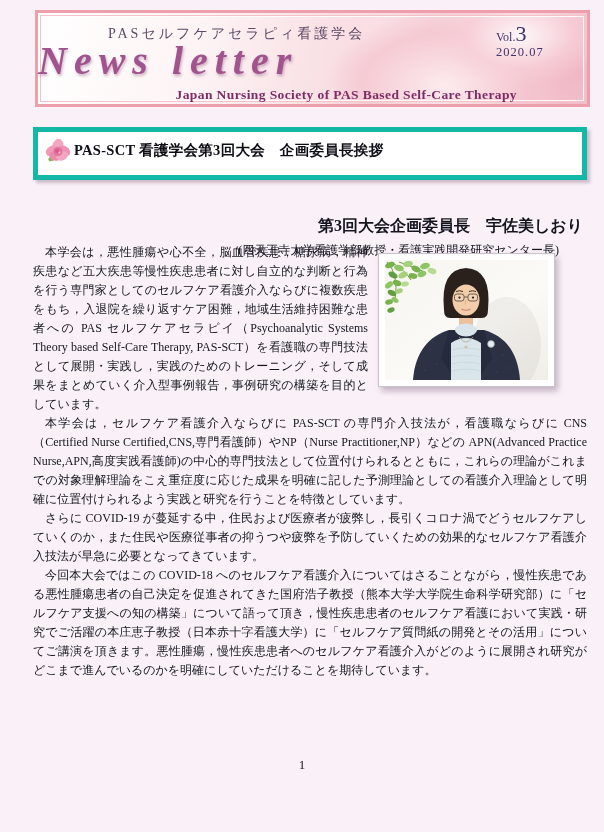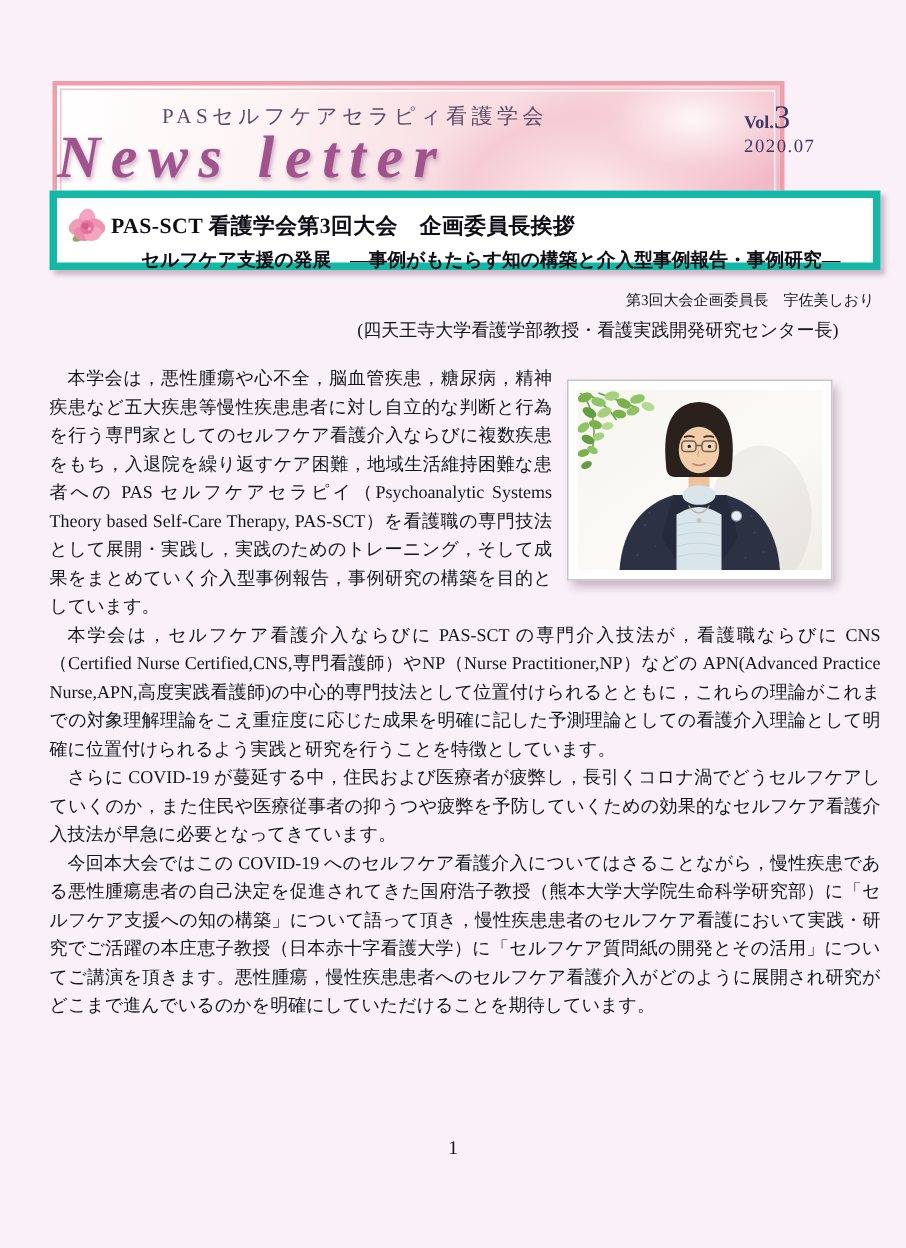--- a/index.html
+++ b/index.html
@@ -6,49 +6,48 @@
   html,body { background:#e8e0e8; }
   .page {
     position:relative; width:604px; height:832px; overflow:hidden;
     background:#f9f0f8;
     font-family:"Liberation Serif","DejaVu Serif",serif;
     color:#1c1c28;
   }
 
   
   .banner {
-    position:absolute; left:35px; top:10px; width:488px; height:97px;
+    position:absolute; left:35px; top:10px; width:555px; height:97px;
     border:3px solid #eda0ac;
     background:
       radial-gradient(ellipse 120px 70px at 88% 25%, rgba(255,255,255,.85) 0%, rgba(248,210,218,.6) 45%, rgba(248,210,218,0) 72%),
       radial-gradient(ellipse 150px 95px at 74% 80%, rgba(253,238,240,.9) 0%, rgba(244,197,207,.7) 55%, rgba(244,197,207,0) 78%),
       radial-gradient(ellipse 110px 75px at 99% 62%, rgba(240,182,195,.9) 0%, rgba(240,182,195,0) 70%),
       radial-gradient(ellipse 90px 55px at 60% 15%, rgba(250,225,230,.8) 0%, rgba(250,225,230,0) 70%),
       linear-gradient(100deg, #ffffff 0%, #fdf3f4 30%, #f7d8de 62%, #f2c0cb 100%);
-    margin-top: 44px;
   }
   .banner-inner {
     position:absolute; inset:2px; border:1px solid #f5c2ca;
     box-shadow: inset 0 0 0 1px rgba(255,255,255,.9);
   }
   .society-jp {
     position:absolute; left:70px; top:12px;
     font-size:14px; letter-spacing:3px; color:#5e4a66;
   }
   .nl-title {
     position:absolute; left:0; right:70px; top:24px; text-align:left;
     font-size:40px; font-style:italic; font-weight:bold; letter-spacing:7px;
     color:#a1538e; text-shadow:1px 2px 3px rgba(125,60,110,.4);
   }
   .society-en {
     position:absolute; left:0; right:70px; top:74px; text-align:right;
     font-size:13.5px; font-weight:bold; letter-spacing:.4px; color:#7d2d66;
   }
   .vol-block { position:absolute; left:458px; top:9px; color:#3f3566; line-height:1.05; }
-  .vol-label { font-size:12px; font-weight:bold; }
+  .vol-label { font-size:12px; font-weight:normal; }
   .vol-number { font-size:22px; }
   .issue-date { font-size:12.5px; letter-spacing:1px; margin-top:1px;text-align:center; }
 
   
   .headline-box {
     position:absolute; left:33px; top:127px; width:554px; height:53px;
     background:#ffffff; border:5px solid #14b8a6;
     box-shadow:3px 3px 3px rgba(150,120,140,.45);
   }
   .rose-icon { position:absolute; left:7px; top:6px; width:26px; height:26px; }
@@ -56,21 +55,21 @@
     position:absolute; left:36px; top:9px;
     font-size:14.5px; font-weight:bold; color:#0e0e16; letter-spacing:.3px;
   }
   .headline-subtitle {
     position:absolute; left:56px; top:33px;
     font-size:12.5px; font-weight:bold; color:#0e0e16;
   }
 
   
   .author-block { position:absolute; left:33px; top:193px; width:554px; text-align:right; color:#14141e; }
-  .author-role { font-size:10px; font-weight:normal; padding-right:4px; }
+  .author-role { font-size:16px; font-weight:bold; padding-right:4px;margin-top:23px; }
   .author-affil { font-size:12px; padding-right:28px; margin-top:5px; }
 
   
   .article-body {
     position:absolute; left:33px; top:243px; width:554px;
     font-size:12px; line-height:19px; text-align:justify; color:#15151f;
   }
   .article-body p { text-indent:1em; }
   .photo-frame {
     float:right; margin:10px 32px 20px 10px;
@@ -109,21 +108,20 @@
         <ellipse cx="7" cy="13" rx="6.5" ry="5" fill="#f09cb9" transform="rotate(-30 7 13)"></ellipse>
         <ellipse cx="19" cy="13" rx="6.5" ry="5" fill="#ee93b3" transform="rotate(30 19 13)"></ellipse>
         <ellipse cx="10" cy="18" rx="6" ry="4.5" fill="#ec8aac" transform="rotate(20 10 18)"></ellipse>
         <ellipse cx="17" cy="18" rx="6" ry="4.5" fill="#f2a6c0" transform="rotate(-20 17 18)"></ellipse>
         <circle cx="13" cy="13.5" r="4.6" fill="#e4739f"></circle>
         <circle cx="12" cy="12.8" r="2.2" fill="#d65c8d"></circle>
         <circle cx="14.5" cy="14.5" r="1" fill="#f7c1d4"></circle>
       </g>
     </svg>
     <div class="headline-title">PAS-SCT 看護学会第3回大会　企画委員長挨拶</div>
-    <div class="headline-subtitle">セルフケア支援の発展　―事例がもたらす知の構築と介入型事例報告・事例研究―</div>
   </div>
 
   <div class="author-block">
     <div class="author-role">第3回大会企画委員長　宇佐美しおり</div>
     <div class="author-affil">(四天王寺大学看護学部教授・看護実践開発研究センター長)</div>
   </div>
 
   <div class="article-body">
     <div class="photo-frame">
       <svg viewBox="0 0 163 120" width="163" height="120">
@@ -197,18 +195,18 @@
           <path d="M76.5,49 Q81,51.5 85.5,49" stroke="#c9807f" stroke-width="1.2" fill="none"></path>
           <path d="M74,77 Q81,87 88,77" stroke="#b9a98e" stroke-width="0.8" fill="none"></path>
           <circle cx="81" cy="87" r="1.6" fill="#cfc3ae"></circle>
           <circle cx="106" cy="84" r="3.4" fill="#e8eef2" stroke="#9aa5ad" stroke-width="0.7"></circle>
         </g>
       </svg>
     </div>
     <p>本学会は，悪性腫瘍や心不全，脳血管疾患，糖尿病，精神疾患など五大疾患等慢性疾患患者に対し自立的な判断と行為を行う専門家としてのセルフケア看護介入ならびに複数疾患をもち，入退院を繰り返すケア困難，地域生活維持困難な患者への PAS セルフケアセラピイ（Psychoanalytic Systems Theory based Self-Care Therapy, PAS-SCT）を看護職の専門技法として展開・実践し，実践のためのトレーニング，そして成果をまとめていく介入型事例報告，事例研究の構築を目的としています。</p>
     <p>本学会は，セルフケア看護介入ならびに PAS-SCT の専門介入技法が，看護職ならびに CNS（Certified Nurse Certified,CNS,専門看護師）やNP（Nurse Practitioner,NP）などの APN(Advanced Practice Nurse,APN,高度実践看護師)の中心的専門技法として位置付けられるとともに，これらの理論がこれまでの対象理解理論をこえ重症度に応じた成果を明確に記した予測理論としての看護介入理論として明確に位置付けられるよう実践と研究を行うことを特徴としています。</p>
     <p>さらに COVID-19 が蔓延する中，住民および医療者が疲弊し，長引くコロナ渦でどうセルフケアしていくのか，また住民や医療従事者の抑うつや疲弊を予防していくための効果的なセルフケア看護介入技法が早急に必要となってきています。</p>
-    <p>今回本大会ではこの COVID-19 へのセルフケア看護介入についてはさることながら，慢性疾患である悪性腫瘍患者の自己決定を促進されてきた国府浩子教授（熊本大学大学院生命科学研究部）に「セルフケア支援への知の構築」について語って頂き，慢性疾患患者のセルフケア看護において実践・研究でご活躍の本庄恵子教授（日本赤十字看護大学）に「セルフケア質問紙の開発とその活用」についてご講演を頂きます。悪性腫瘍，慢性疾患患者へのセルフケア看護介入がどのように展開され研究がどこまで進んでいるのかを明確にしていただけることを期待しています。</p>
+    <p>今回本大会ではこの COVID-18 へのセルフケア看護介入についてはさることながら，慢性疾患である悪性腫瘍患者の自己決定を促進されてきた国府浩子教授（熊本大学大学院生命科学研究部）に「セルフケア支援への知の構築」について語って頂き，慢性疾患患者のセルフケア看護において実践・研究でご活躍の本庄恵子教授（日本赤十字看護大学）に「セルフケア質問紙の開発とその活用」についてご講演を頂きます。悪性腫瘍，慢性疾患患者へのセルフケア看護介入がどのように展開され研究がどこまで進んでいるのかを明確にしていただけることを期待しています。</p>
   </div>
 
   <div class="page-number">1</div>
 
 </div>
 
 </body></html>

